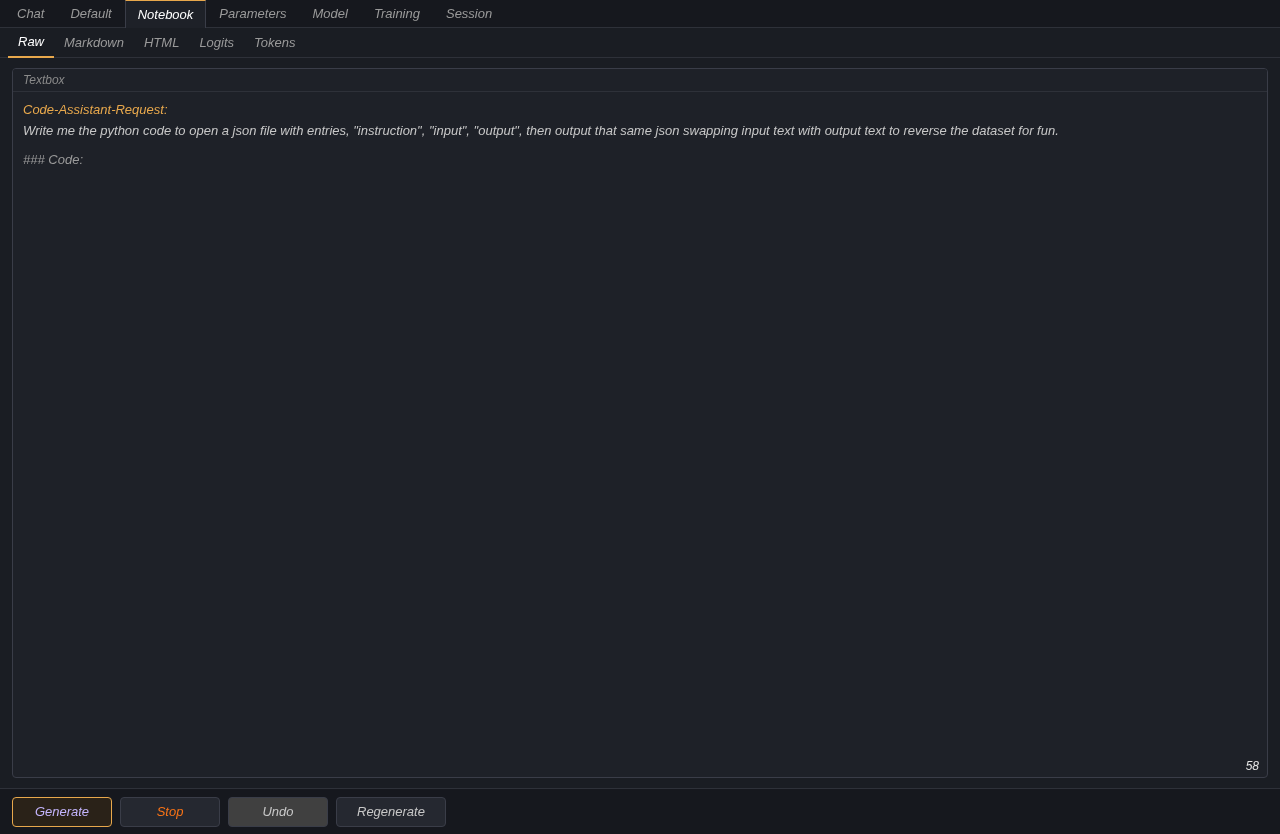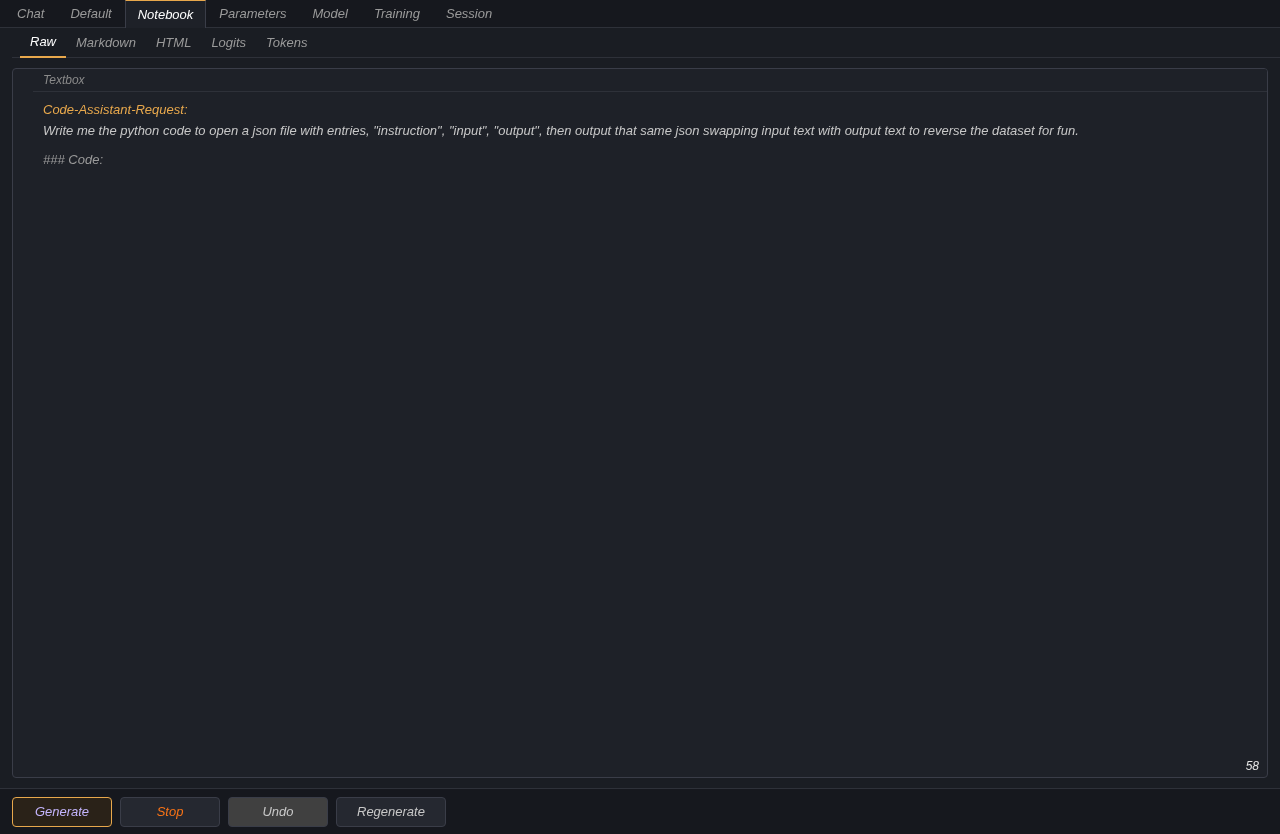--- a/index.html
+++ b/index.html
@@ -50,21 +50,20 @@
     }
 
     
     .sub-tabs {
       display: flex;
       align-items: center;
       background-color: #1a1d23;
       border-bottom: 1px solid #2e3139;
       height: 30px;
       padding: 0 8px;
-      margin-left: 12px;
     }
 
     .sub-tab {
       padding: 4px 10px;
       cursor: pointer;
       color: #9a9a9a;
       font-size: 13px;
       height: 30px;
       display: flex;
       align-items: center;
@@ -85,21 +84,20 @@
 
     
     .textbox-container {
       flex: 1;
       border: 1px solid #3a3d48;
       border-radius: 4px;
       background-color: #1e2128;
       display: flex;
       flex-direction: column;
       overflow: hidden;
-      padding-left: 20px;
     }
 
     .textbox-label {
       padding: 4px 10px;
       font-size: 12px;
       color: #8a8a8a;
       background-color: #1e2128;
       border-bottom: 1px solid #2e3139;
     }
 

